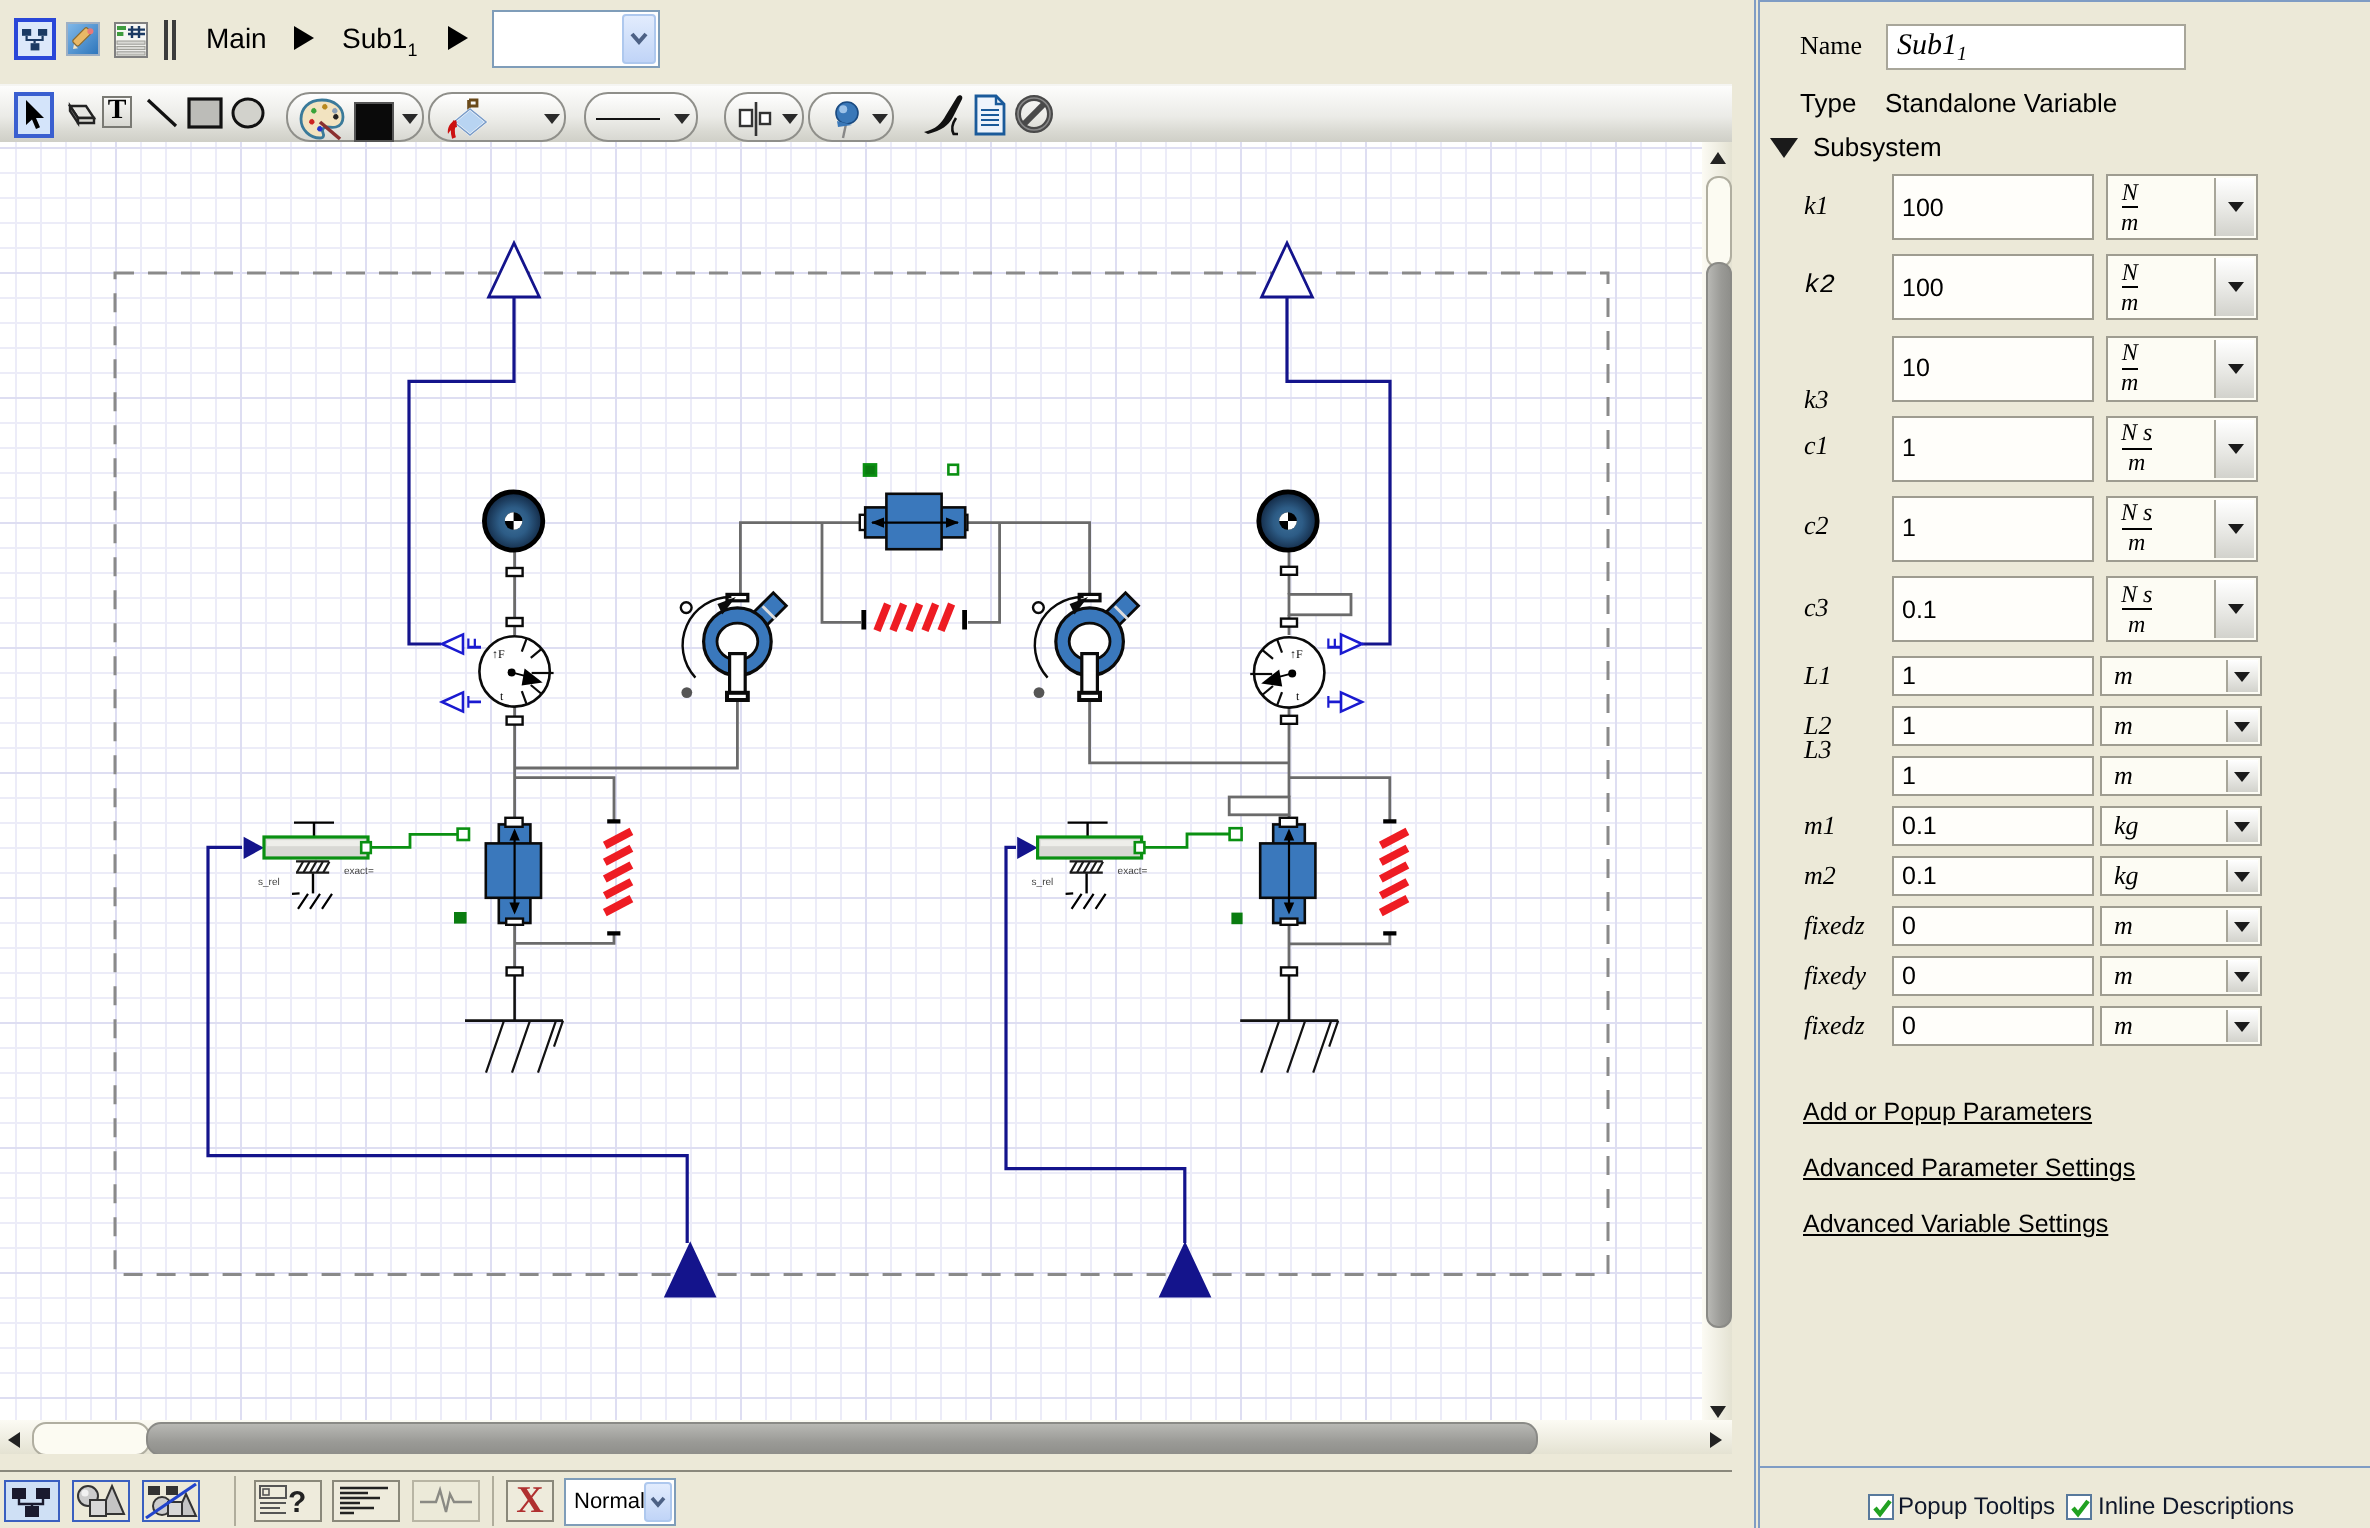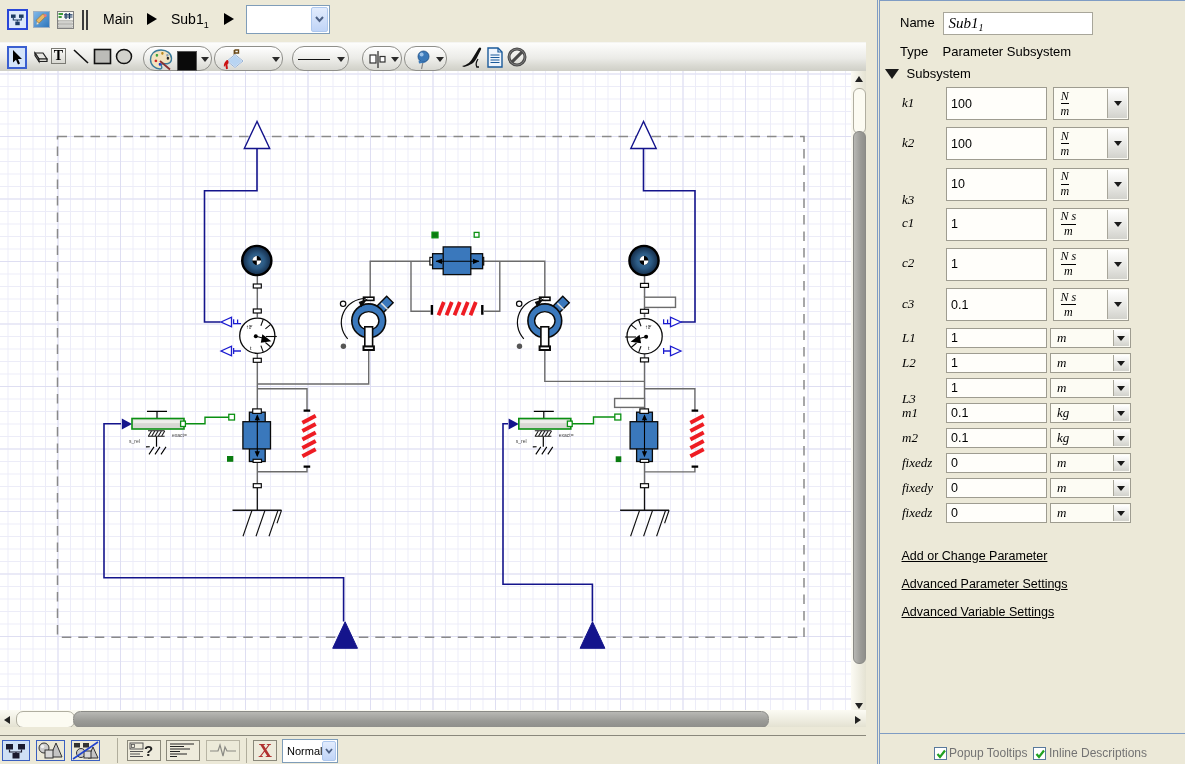--- a/index.html
+++ b/index.html
@@ -36,21 +36,21 @@
 .ubtn{position:absolute;right:1px;top:1px;bottom:1px;background:linear-gradient(#ffffff,#e8e8e4 55%,#d2d2cc);
   border-left:1px solid #a8a69a;display:flex;align-items:center;justify-content:center;}
 .uarr{width:0;height:0;border-left:4px solid transparent;border-right:4px solid transparent;border-top:5px solid #1a1a1a;}
 .uunit{position:absolute;left:7px;top:0;bottom:0;display:flex;align-items:center;
   font-family:"Liberation Serif",serif;font-style:italic;font-size:13px;color:#000;}
 .frac{display:inline-block;text-align:center;font-family:"Liberation Serif",serif;font-style:italic;font-size:12px;line-height:1.08;}
 .frac .bar{display:block;height:1px;background:#000;margin:0.5px 0;}
 .plink{position:absolute;font-size:12.5px;color:#000;text-decoration:underline;}
 .cb{position:absolute;width:11px;height:11px;background:#fff;border:1px solid #58799c;box-sizing:content-box;}
 .cb svg{position:absolute;left:0px;top:0px;}
-.cblabel{position:absolute;font-size:12px;color:#737373;}
+.cblabel{position:absolute;font-size:12px;color:#0f172a;}
 .t1{position:absolute;font-size:14px;color:#000;}
 .pill{border:1px solid #8f8f8a;border-radius:12px;background:linear-gradient(#ffffff,#ecece8 55%,#d8d8d2);box-sizing:border-box;}
 .darr{width:0;height:0;border-left:4.5px solid transparent;border-right:4.5px solid transparent;border-top:5.5px solid #2a2a2a;}
 </style></head>
 <body>
 <div class="abs" id="tb1">
 
   <div class="abs" style="left:7px;top:9px;width:17px;height:17px;border:2px solid #2a47d8;background:#dce8fa;">
     <svg width="17" height="17" viewBox="0 0 17 17">
       <rect x="2" y="3.5" width="4.6" height="3.4" fill="#1b3a63"></rect>
@@ -490,39 +490,39 @@
           <path d="M3,7 L6,10.5 L9,7" stroke="#4d6185" stroke-width="1.8" fill="none"></path>
         </svg>
     </div>
   </div>
 </div>
 <div class="abs" id="divider">
     <div class="l1"></div>
     <div class="l2"></div>
   </div>
 <div class="abs" id="panel">
-  <div class="abs" style="left:20px;top:14px;font-size:13px;">Name</div>
+  <div class="abs" style="left:20px;top:14px;font-size:13px;font-family:Liberation Serif, serif;">Name</div>
   <div class="abs" style="left:62.5px;top:10.5px;width:150.5px;height:23px;background:#fff;border:1px solid #a8a69a;box-sizing:border-box;">
     <span class="ser" style="font-size:15px;position:absolute;left:5px;top:2px;">Sub1<span style="font-size:10px;vertical-align:-3px;">1</span></span>
   </div>
   <div class="abs" style="left:20px;top:43px;font-size:13px;">Type</div>
-  <div class="abs" style="left:62.5px;top:43px;font-size:13px;">Parameter Subsystem</div>
+  <div class="abs" style="left:62.5px;top:43px;font-size:13px;">Standalone Variable</div>
   <div class="abs" style="left:4.5px;top:68px;width:0;height:0;border-left:7px solid transparent;border-right:7px solid transparent;border-top:10px solid #1a1a1a;"></div>
   <div class="abs" style="left:26.5px;top:65px;font-size:13px;">Subsystem</div>
   <div class="plabel" style="left:22px;top:93.5px;">k1</div>
   <div class="pinput" style="left:66px;top:86.1px;width:100.5px;height:33px;">100</div>
   <div class="ucombo" style="left:172.5px;top:86.1px;width:76.5px;height:33px;">
     <div class="uunit">
         <span class="frac">N<span class="bar"></span>m</span>
       </div>
     <div class="ubtn" style="width:19px;">
         <div class="uarr"></div>
       </div>
   </div>
-  <div class="plabel" style="left:22px;top:133.7px;">k2</div>
+  <div class="plabel" style="left:22px;top:133.7px;font-family:Liberation Mono, monospace;">k2</div>
   <div class="pinput" style="left:66px;top:126.3px;width:100.5px;height:33px;">100</div>
   <div class="ucombo" style="left:172.5px;top:126.3px;width:76.5px;height:33px;">
     <div class="uunit">
         <span class="frac">N<span class="bar"></span>m</span>
       </div>
     <div class="ubtn" style="width:19px;">
         <div class="uarr"></div>
       </div>
   </div>
   <div class="plabel" style="left:22px;top:191px;">k3</div>
@@ -574,21 +574,21 @@
       </div>
   </div>
   <div class="plabel" style="left:22px;top:353.9px;">L2</div>
   <div class="pinput" style="left:66px;top:352.2px;width:100.5px;height:20px;">1</div>
   <div class="ucombo" style="left:170px;top:352.2px;width:80.5px;height:20px;">
     <div class="uunit" style="left:6px;">m</div>
     <div class="ubtn" style="width:15px;">
         <div class="uarr"></div>
       </div>
   </div>
-  <div class="plabel" style="left:22px;top:390px;">L3</div>
+  <div class="plabel" style="left:22px;top:366px;">L3</div>
   <div class="pinput" style="left:66px;top:377.3px;width:100.5px;height:20px;">1</div>
   <div class="ucombo" style="left:170px;top:377.3px;width:80.5px;height:20px;">
     <div class="uunit" style="left:6px;">m</div>
     <div class="ubtn" style="width:15px;">
         <div class="uarr"></div>
       </div>
   </div>
   <div class="plabel" style="left:22px;top:404.0px;">m1</div>
   <div class="pinput" style="left:66px;top:402.3px;width:100.5px;height:20px;">0.1</div>
   <div class="ucombo" style="left:170px;top:402.3px;width:80.5px;height:20px;">
@@ -622,21 +622,21 @@
       </div>
   </div>
   <div class="plabel" style="left:22px;top:503.9px;">fixedz</div>
   <div class="pinput" style="left:66px;top:502.2px;width:100.5px;height:20px;">0</div>
   <div class="ucombo" style="left:170px;top:502.2px;width:80.5px;height:20px;">
     <div class="uunit" style="left:6px;">m</div>
     <div class="ubtn" style="width:15px;">
         <div class="uarr"></div>
       </div>
   </div>
-  <div class="plink" style="left:21.5px;top:547.5px;">Add or Change Parameter</div>
+  <div class="plink" style="left:21.5px;top:547.5px;">Add or Popup Parameters</div>
   <div class="plink" style="left:21.5px;top:575.8px;text-align:right;">Advanced Parameter Settings</div>
   <div class="plink" style="left:21.5px;top:604px;">Advanced Variable Settings</div>
 </div>
 <div class="abs" id="checkbar">
   <div class="cb" style="left:53.9px;top:12.8px;">
       <svg width="13" height="13" viewBox="0 0 13 13">
         <path d="M2.5,6 L5,9 L10,2.5" stroke="#21a121" stroke-width="2.2" fill="none"></path>
       </svg>
     </div>
   <div class="cblabel" style="left:69px;top:12px;">Popup Tooltips</div>

